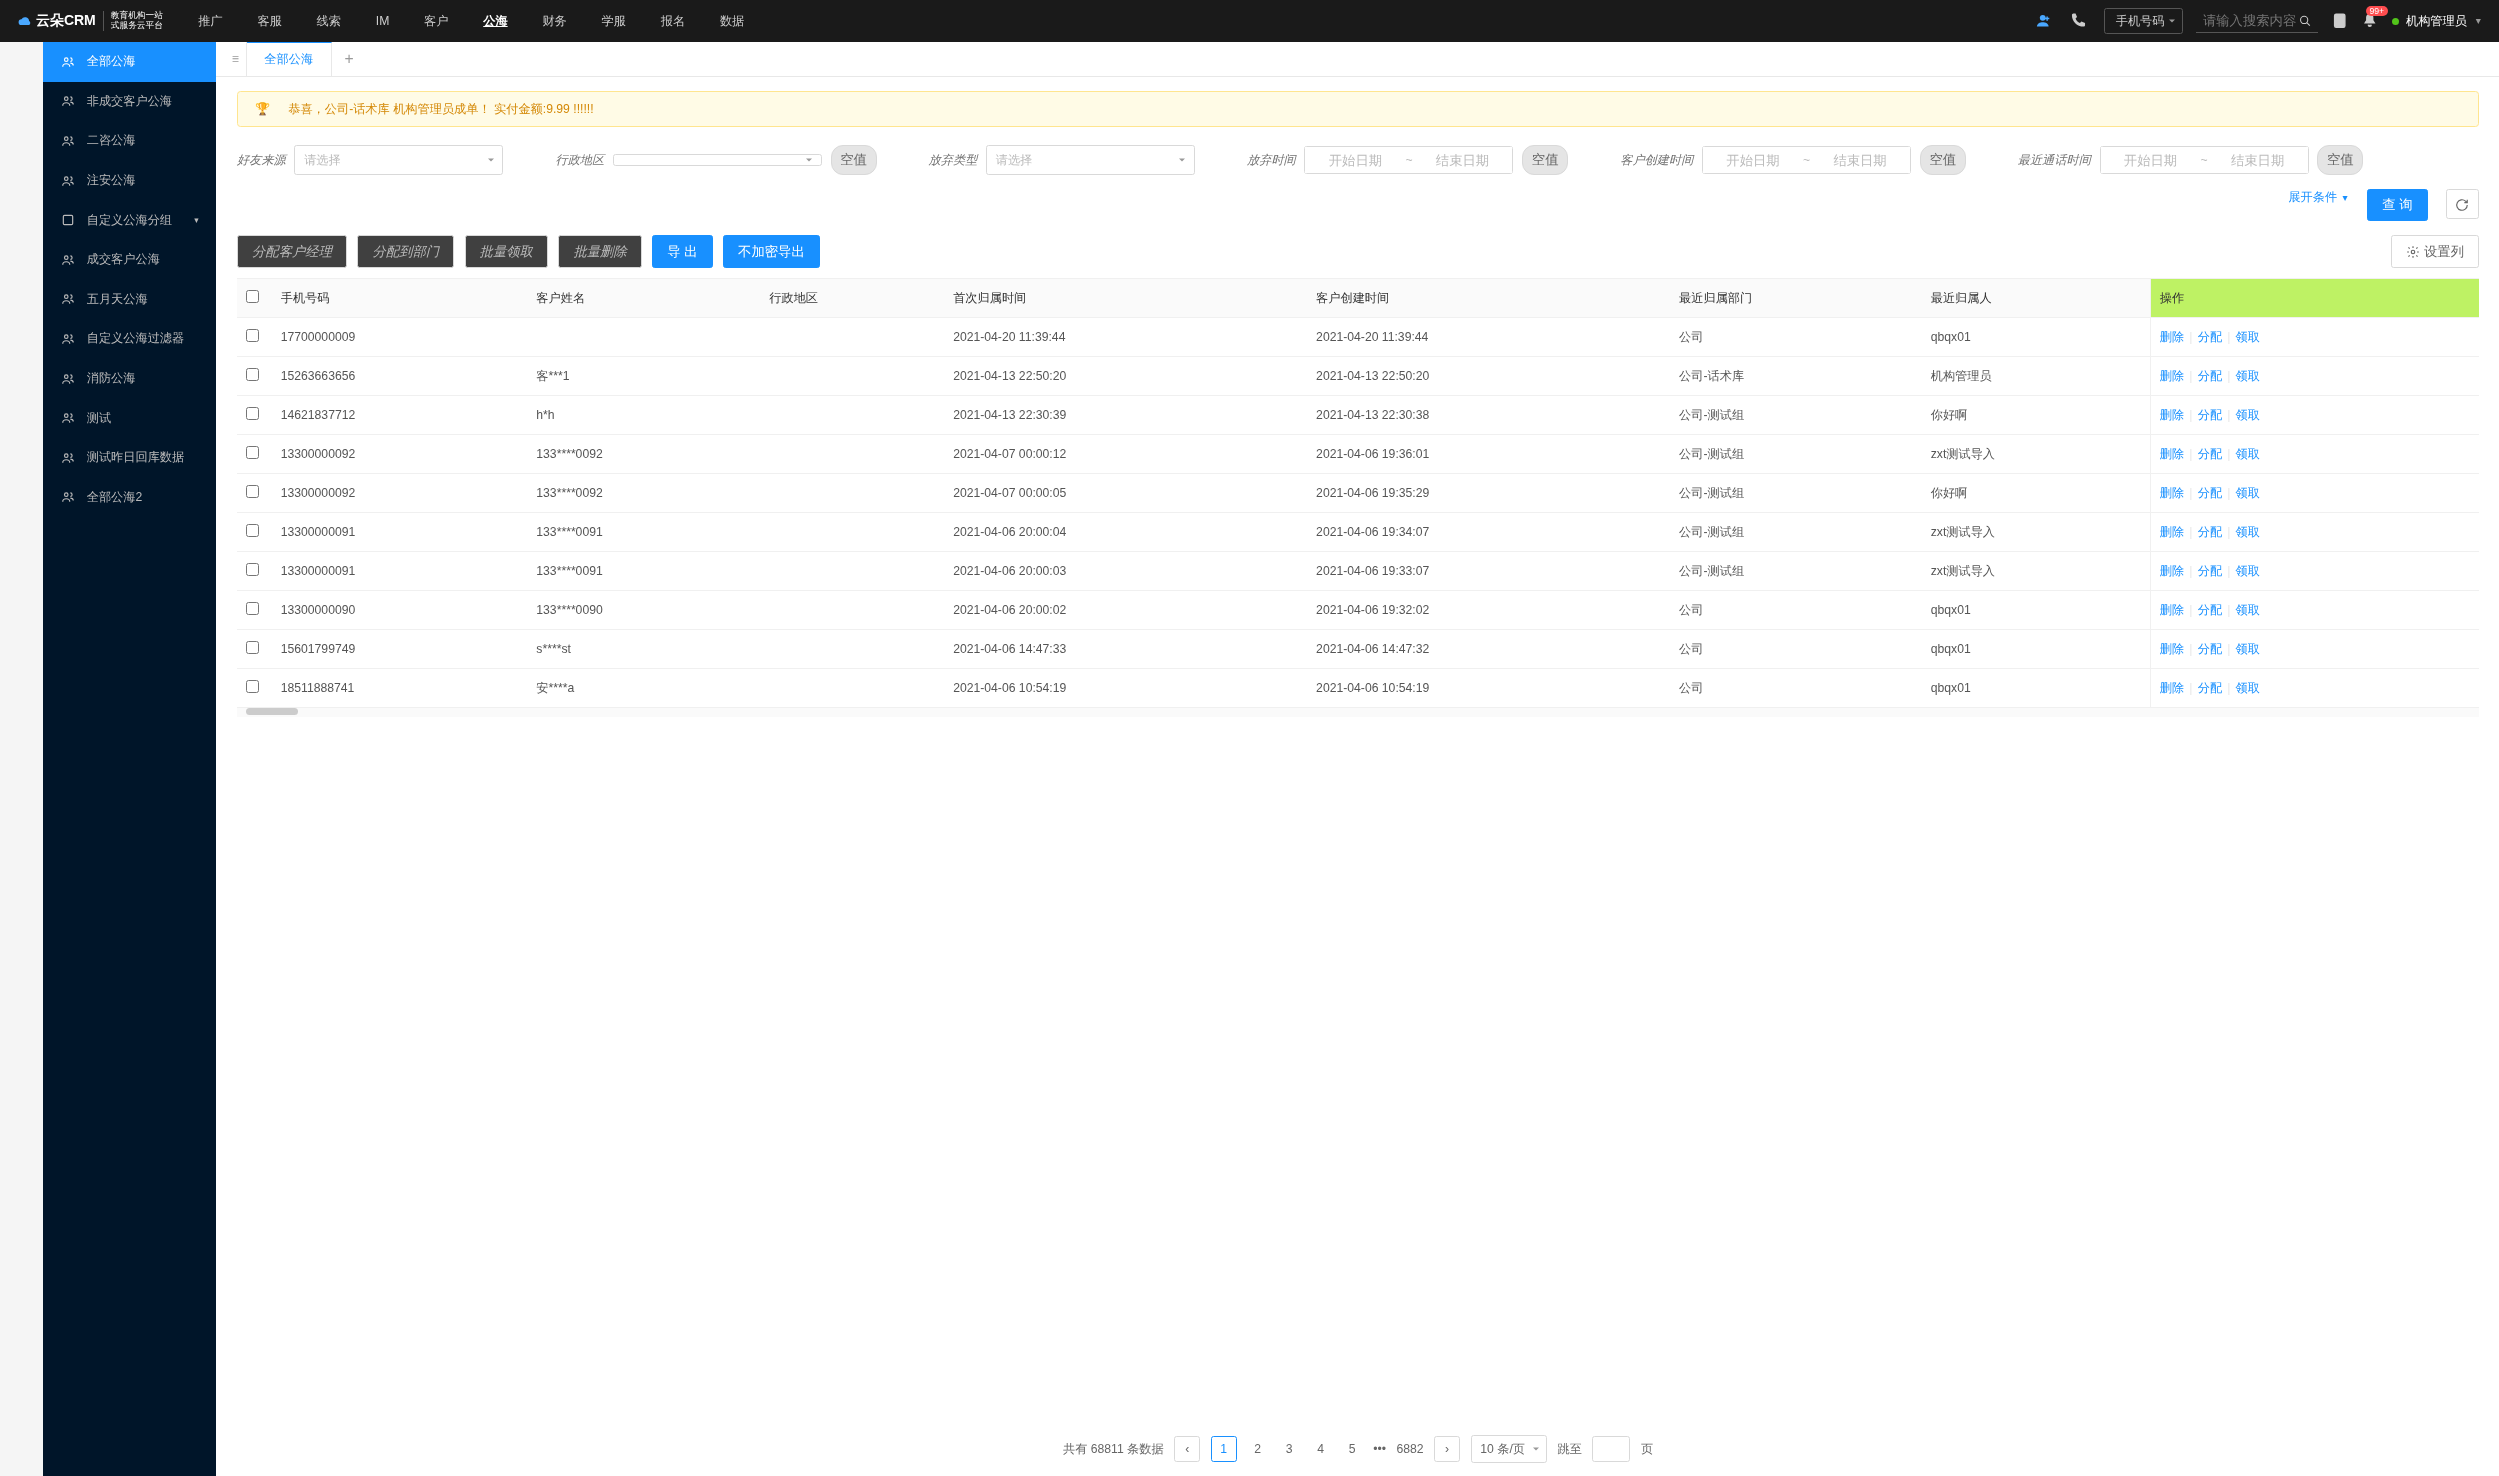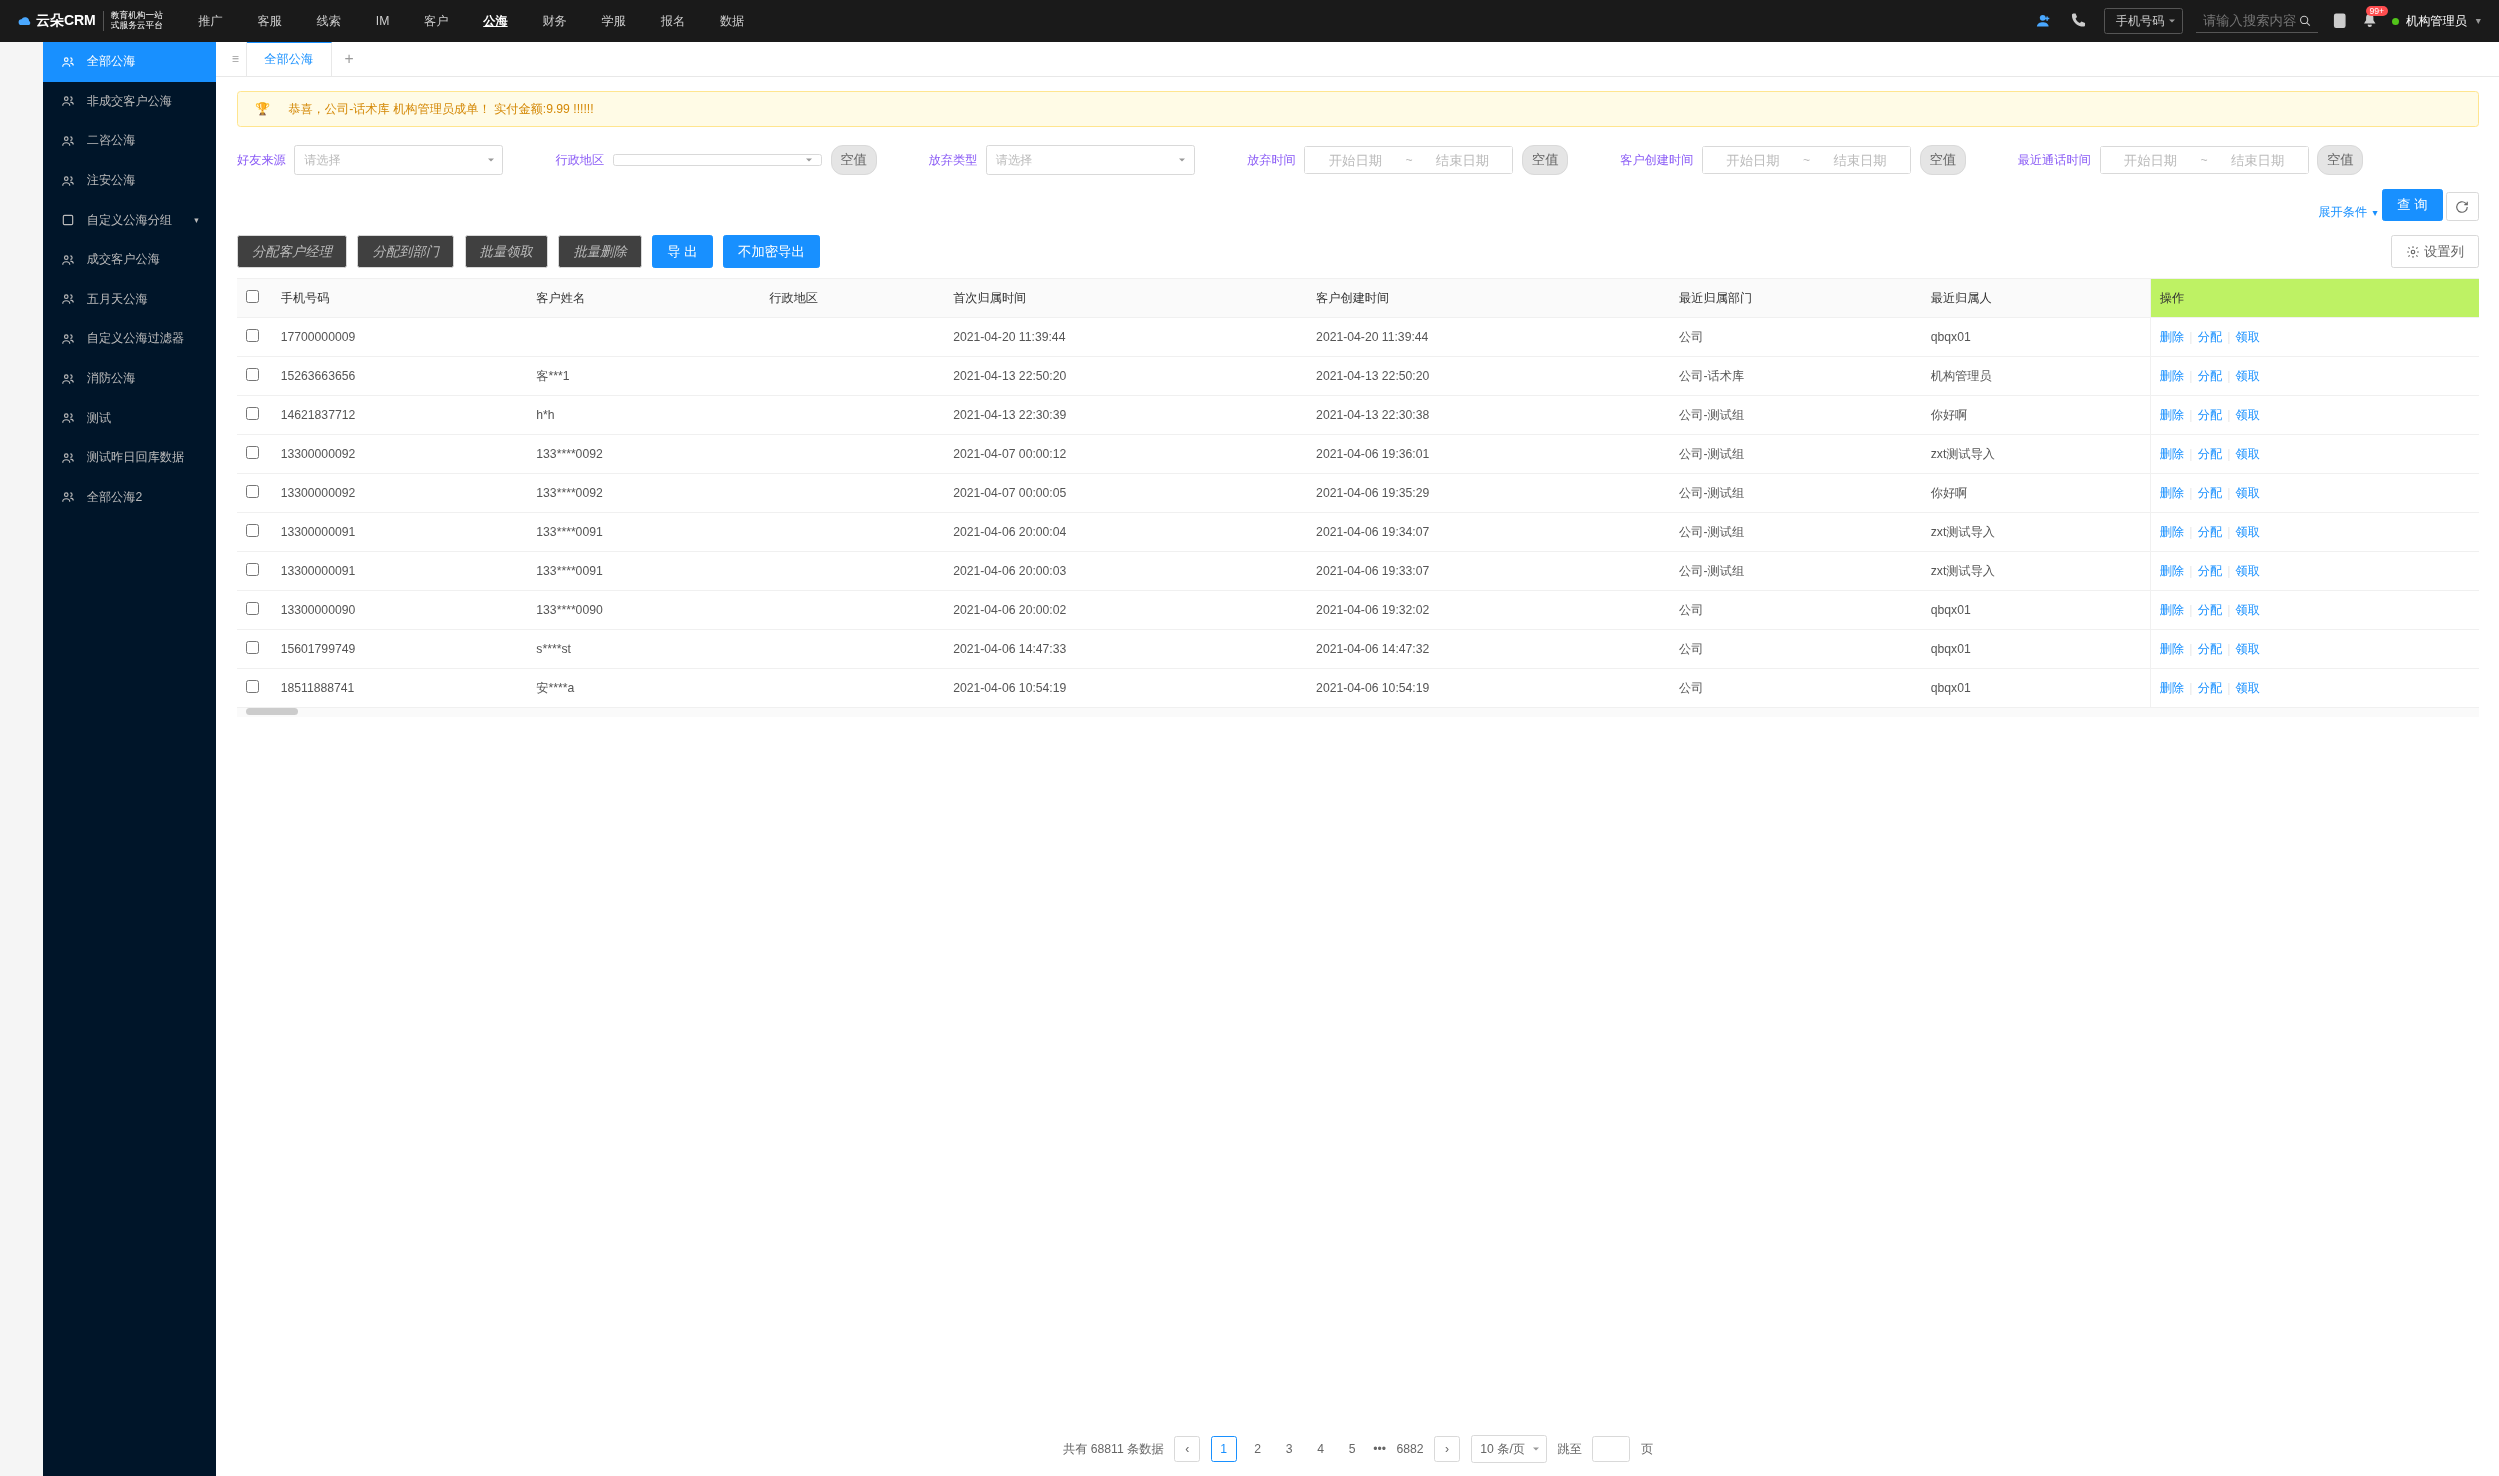--- a/index.html
+++ b/index.html
@@ -29,29 +29,29 @@
 .tabs { display: flex; align-items: center; border-bottom: 0.9px solid #e8e8e8; height: 35px; padding: 0 8.7px; }
 .tab-toggle { padding: 0 7px; color: #999; cursor: pointer; border-right: 0.9px solid #e8e8e8; height: 100%; display: flex; align-items: center; }
 .tab { padding: 0 17.5px; height: 100%; display: flex; align-items: center; cursor: pointer; border-right: 0.9px solid #e8e8e8; }
 .tab.active { color: #1890ff; border-top: 1.7px solid #1890ff; }
 .tab-add { padding: 0 13px; color: #999; cursor: pointer; font-size: 15.7px; }
 .content { padding: 14px 21px; flex: 1; overflow-y: auto; display: flex; flex-direction: column; }
 .banner { border: 0.9px solid #ffe58f; background: #fffbe6; border-radius: 3.5px; padding: 8.7px 17.5px; margin-bottom: 17.5px; display: flex; align-items: center; color: #d48806; }
 .banner .trophy { margin-right: 17.5px; color: #faad14; }
 .filters { display: flex; flex-wrap: wrap; gap: 17.5px 52px; margin-bottom: 14px; }
 .filter { display: flex; align-items: center; gap: 8.7px; }
-.filter-label { color: #8b5cf6; }
+.filter-label { color: #737373; font-style: italic; }
 .select { border: 0.9px solid #d9d9d9; border-radius: 2.6px; padding: 5.2px 21px 5.2px 8.7px; width: 209px; color: #bbb; position: relative; cursor: pointer; background: #fff; }
 .select::after { content: ""; position: absolute; right: 8.7px; top: 50%; width: 0; height: 0; border: 3.5px solid transparent; border-top-color: #999; transform: translateY(-25%); }
 .date-range { display: flex; align-items: center; border: 0.9px solid #d9d9d9; border-radius: 2.6px; padding: 0; width: 209px; }
 .date-range input { border: none; padding: 5.2px 7px; width: 50%; text-align: center; outline: none; color: #333; }
 .date-range input::placeholder { color: #bbb; }
 .date-range .sep { color: #bbb; }
 .empty-btn { border: 0.9px solid #d9d9d9; border-radius: 12px; padding: 5.2px 8.7px; background: #e5e5e5; cursor: pointer; color: #666; }
-.filter-actions { display: flex; justify-content: flex-end; align-items: flex-end; gap: 3px; margin-bottom: 14px; }
+.filter-actions { display: flex; justify-content: flex-end; align-items: flex-start; gap: 18px; margin-bottom: 14px; }
 .link { color: #1890ff; cursor: pointer; display: flex; align-items: center; gap: 3.5px; }
 .btn { border: 0.9px solid #d9d9d9; background: #fff; padding: 6.1px 14px; border-radius: 2.6px; cursor: pointer; color: #666; }
 .btn-primary { background: #1890ff; color: #fff; border-color: #1890ff; }
 .btn:disabled { color: #bbb; cursor: not-allowed; background: #404040; font-style: italic; }
 .icon-btn { padding: 6.1px 8.7px; }
 .table-actions { display: flex; align-items: center; gap: 10.5px; margin-bottom: 10.5px; }
 .table-actions .spacer { flex: 1; }
 .table-wrap { flex: 1; overflow: auto; border-top: 0.9px solid #f0f0f0; }
 .table { width: 100%; border-collapse: collapse; }
 .table th, .table td { padding: 10.5px 8.7px; text-align: left; border-bottom: 0.9px solid #f0f0f0; white-space: nowrap; font-size: 12.2px; }

